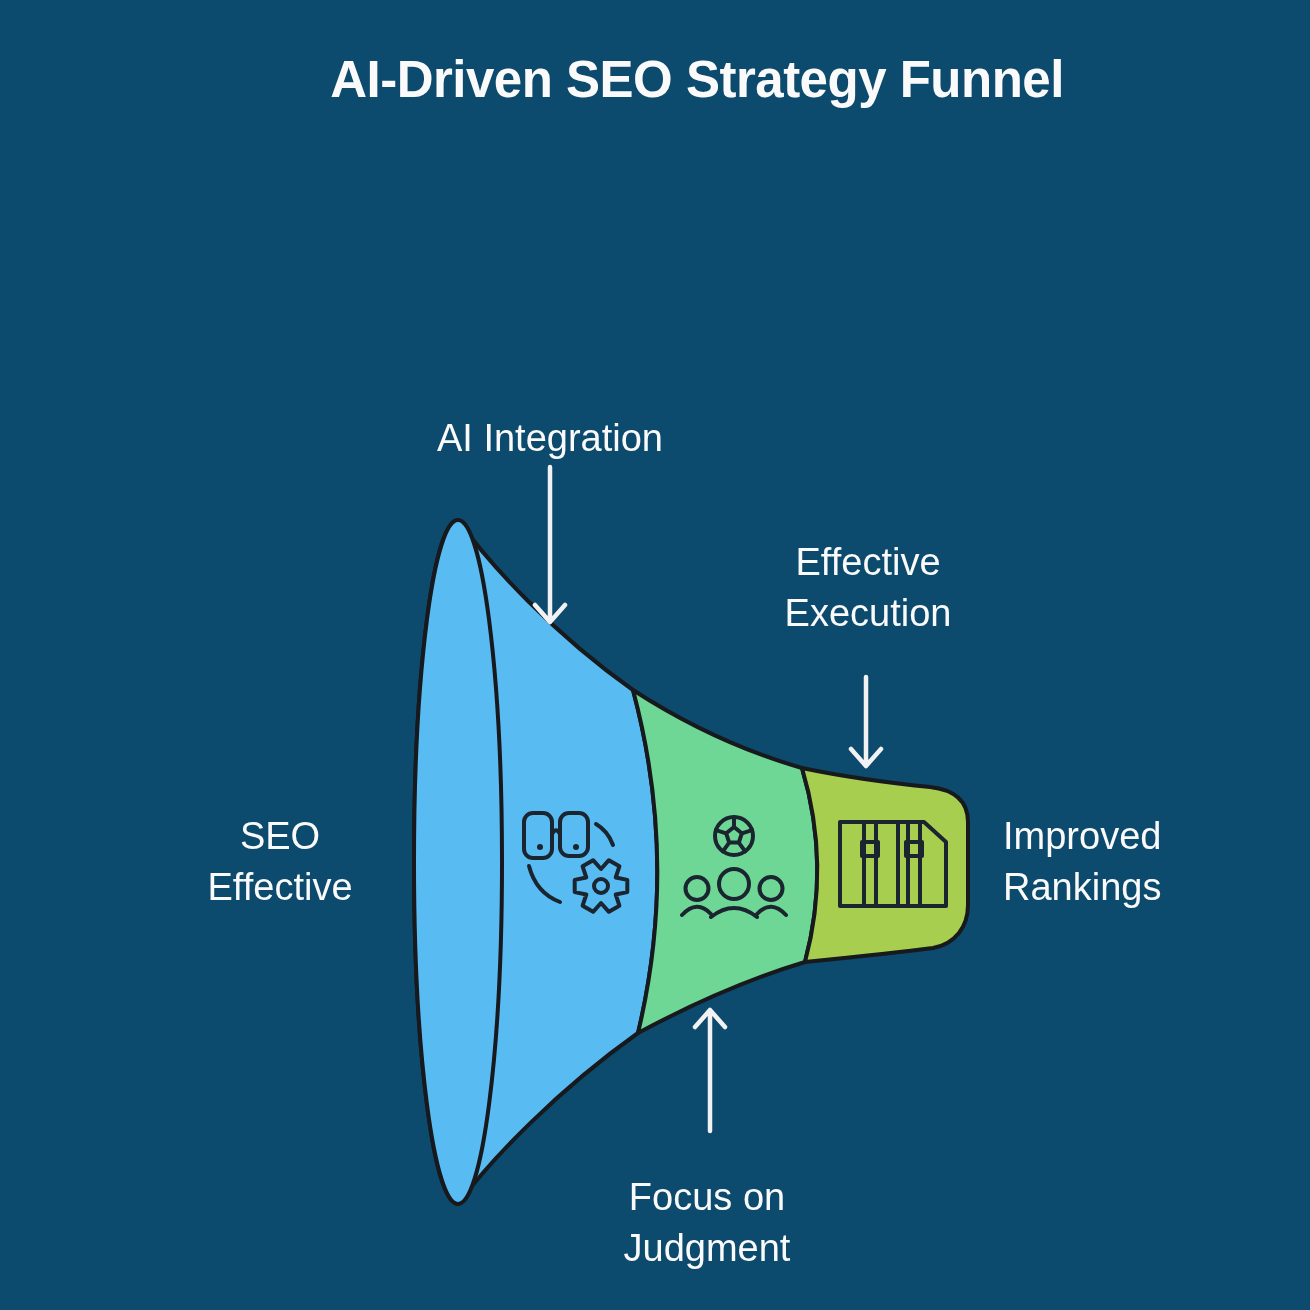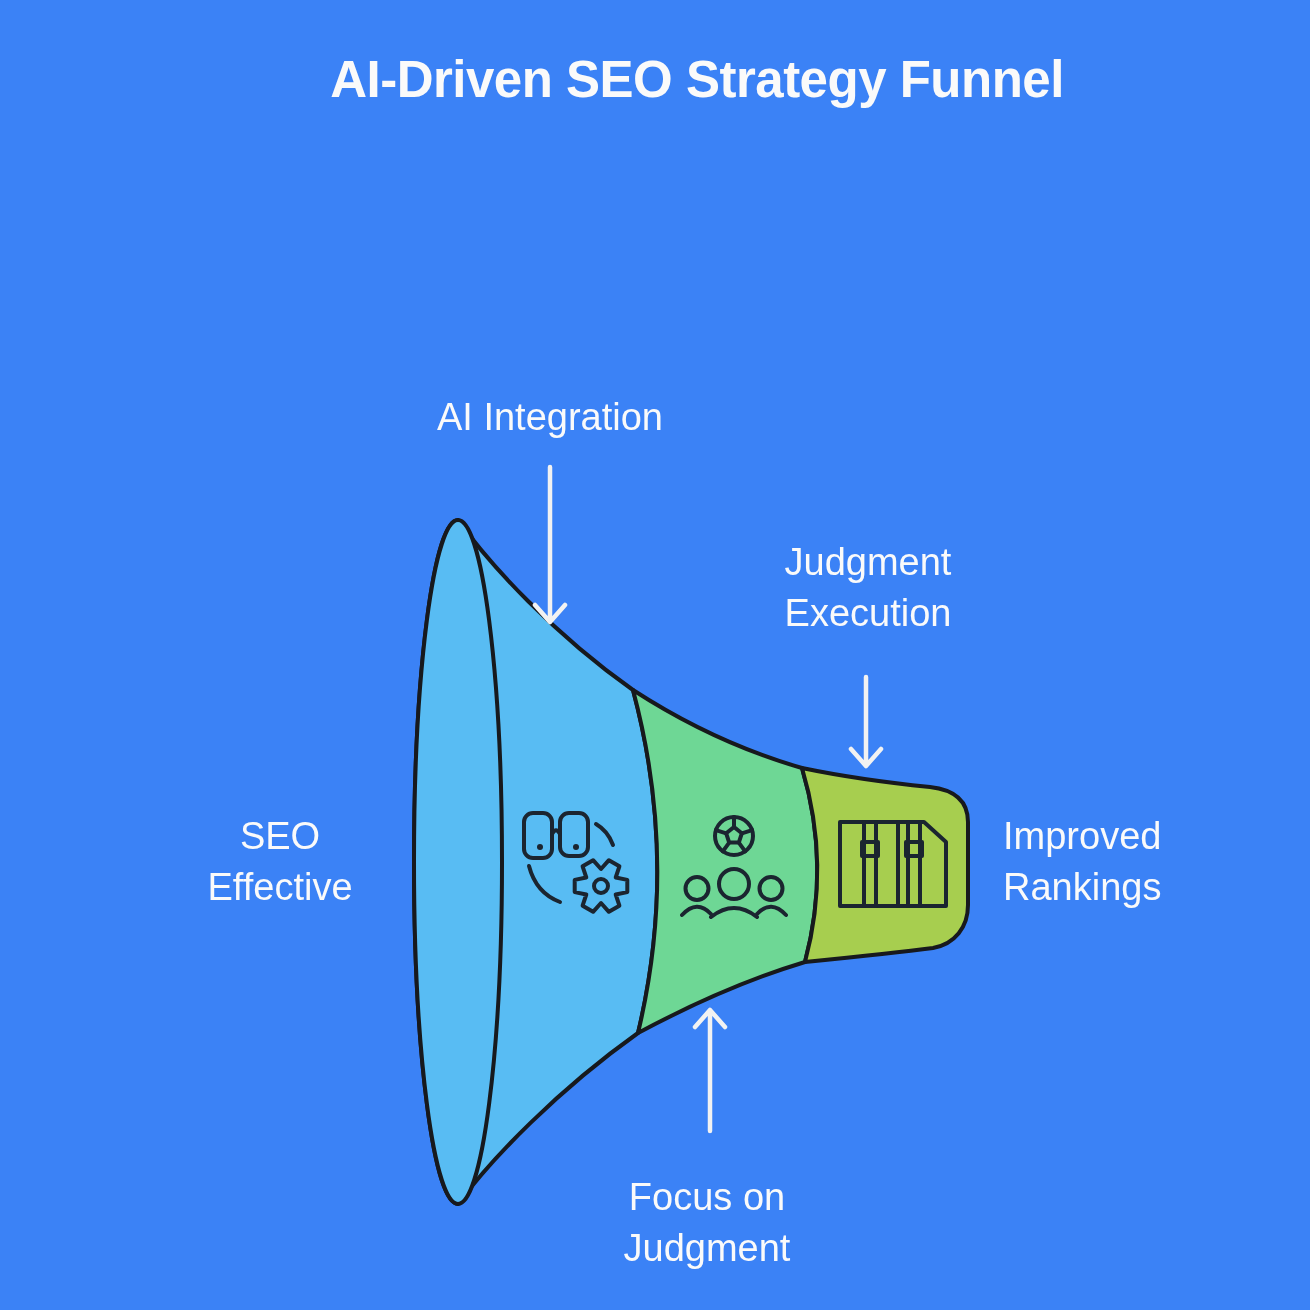--- a/index.html
+++ b/index.html
@@ -1,20 +1,20 @@
 <!DOCTYPE html>
 <html><head>
 <meta charset="utf-8">
 <style>
   html, body { margin: 0; padding: 0; background: #212226; }
   .stage {
     position: relative;
     width: 1310px;
     height: 1310px;
-    background: #3b82f6;
+    background: #0c4a6e;
     overflow: hidden;
     font-family: "Liberation Sans", sans-serif;
   }
   .gfx { position: absolute; left: 0; top: 0; width: 1310px; height: 1310px; }
   .title {
     position: absolute;
     top: 52px;
     left: 42px;
     width: 1310px;
     text-align: center;
@@ -25,21 +25,21 @@
     line-height: 1.1;
   }
   .lbl {
     position: absolute;
     color: #FAFAFA;
     font-size: 38px;
     font-weight: 400;
     line-height: 1.34;
     text-align: center;
   }
-  .lbl-ai  { left: 380px;  top: 392px;  width: 340px; text-align: center; }
+  .lbl-ai  { left: 380px;  top: 413px;  width: 340px; text-align: center; }
   .lbl-ee  { left: 758px;  top: 537px;  width: 220px; }
   .lbl-seo { left: 170px;  top: 811px;  width: 220px; }
   .lbl-ir  { left: 1003px; top: 811px;  width: 210px; text-align: left; }
   .lbl-fj  { left: 592px;  top: 1172px; width: 230px; }
 </style>
 </head>
 <body>
 
 <div class="stage">
 
@@ -87,18 +87,18 @@
     </g>
 
     <g stroke-width="4.5" fill="none" stroke-linecap="round" stroke-linejoin="round" stroke="#F2F2F2">
       <path d="M550,467 L550,622 M535,605 L550,622 L565,605"></path>
       <path d="M866,677 L866,766 M851,749 L866,766 L881,749"></path>
       <path d="M710,1131 L710,1010 M695,1027 L710,1010 L725,1027"></path>
     </g>
   </svg>
 
   <div class="lbl lbl-ai">AI Integration</div>
-  <div class="lbl lbl-ee">Judgment Execution</div>
+  <div class="lbl lbl-ee">Effective Execution</div>
   <div class="lbl lbl-seo">SEO Effective</div>
   <div class="lbl lbl-fj">Focus on Judgment</div>
   <div class="lbl lbl-ir">Improved Rankings</div>
 
 </div>
 
 </body></html>

